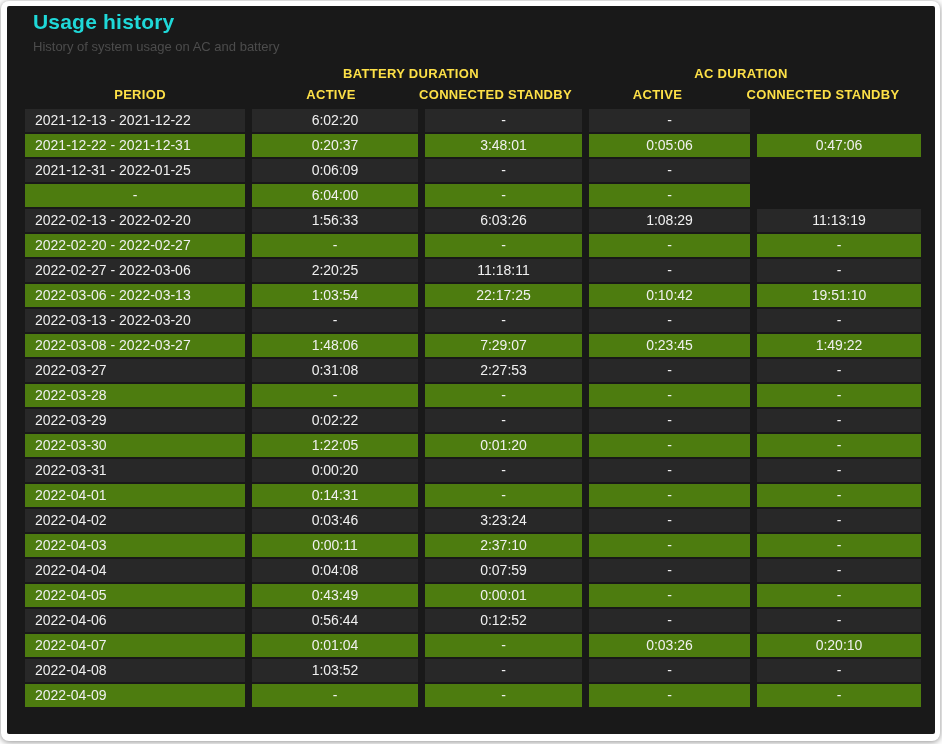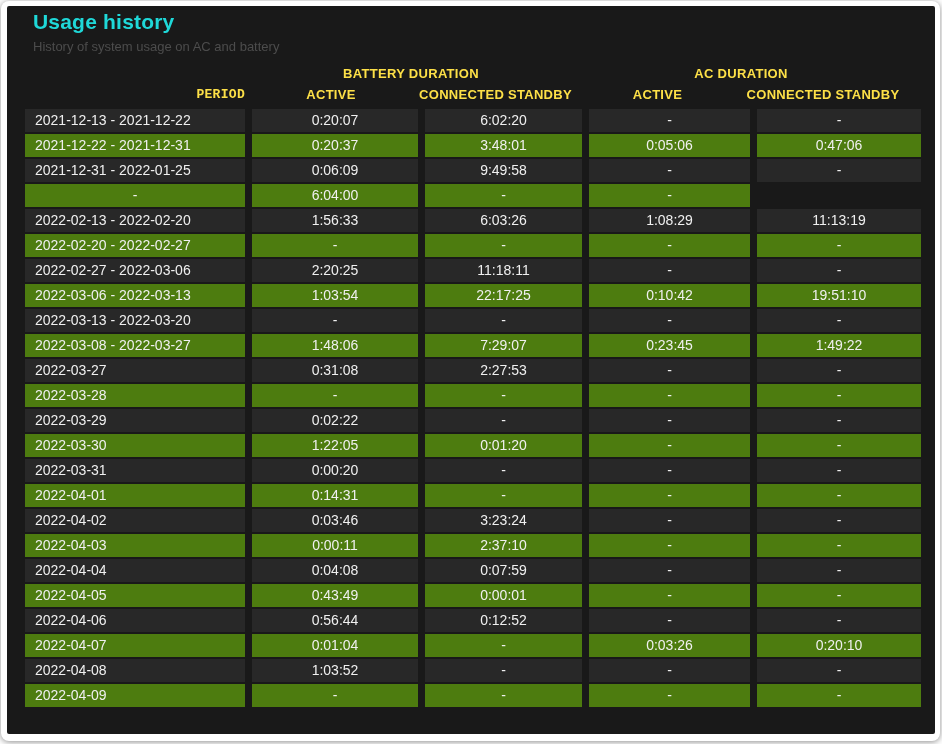--- a/index.html
+++ b/index.html
@@ -63,23 +63,22 @@
     height: 20px;
     line-height: 20px;
     font-size: 13px;
     font-weight: 700;
     color: #fde047;
     letter-spacing: 0.3px;
     text-align: center;
     white-space: nowrap;
   }
   .ch.period-h {
-    text-align: right;
+    text-align: center;
     padding-left: 10px;
-    font-family: Liberation Mono, monospace;
   }
   .header-col-row {
     margin-top: 1px;
     margin-bottom: 4px;
   }
   .row {
     margin-bottom: 2px;
     gap: 7px;
   }
   .cell {
@@ -121,38 +120,36 @@
         <div class="ch">ACTIVE</div>
         <div class="ch">CONNECTED STANDBY</div>
         <div class="ch">ACTIVE</div>
         <div class="ch">CONNECTED STANDBY</div>
       </div>
 
       <div>
 
           <div class="grid row odd">
             <div class="cell period">2021-12-13 - 2021-12-22</div>
-            <div class="cell">0:20:07</div>
             <div class="cell">6:02:20</div>
             <div class="cell">-</div>
             <div class="cell">-</div>
           </div>
 
           <div class="grid row even">
             <div class="cell period">2021-12-22 - 2021-12-31</div>
             <div class="cell">0:20:37</div>
             <div class="cell">3:48:01</div>
             <div class="cell">0:05:06</div>
             <div class="cell">0:47:06</div>
           </div>
 
           <div class="grid row odd">
             <div class="cell period">2021-12-31 - 2022-01-25</div>
             <div class="cell">0:06:09</div>
-            <div class="cell">9:49:58</div>
             <div class="cell">-</div>
             <div class="cell">-</div>
           </div>
 
           <div class="grid row even">
             <div class="cell">-</div>
             <div class="cell">6:04:00</div>
             <div class="cell">-</div>
             <div class="cell">-</div>
           </div>

